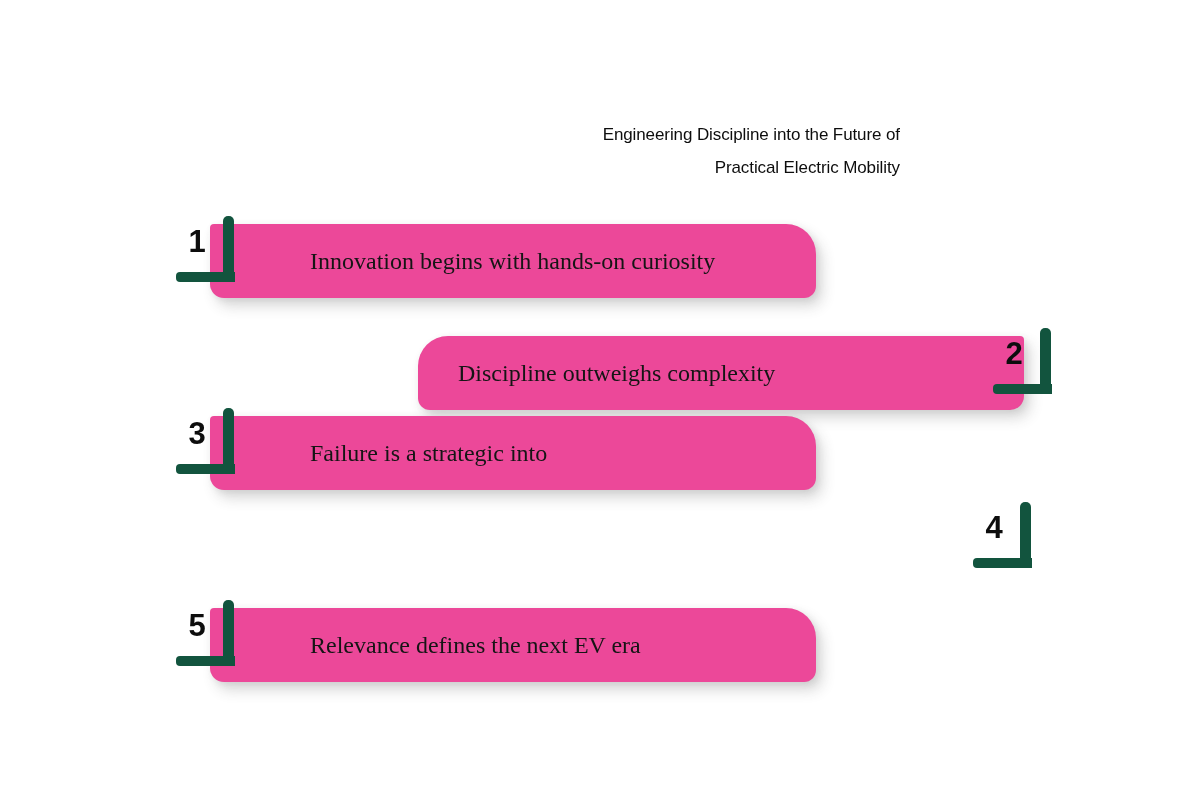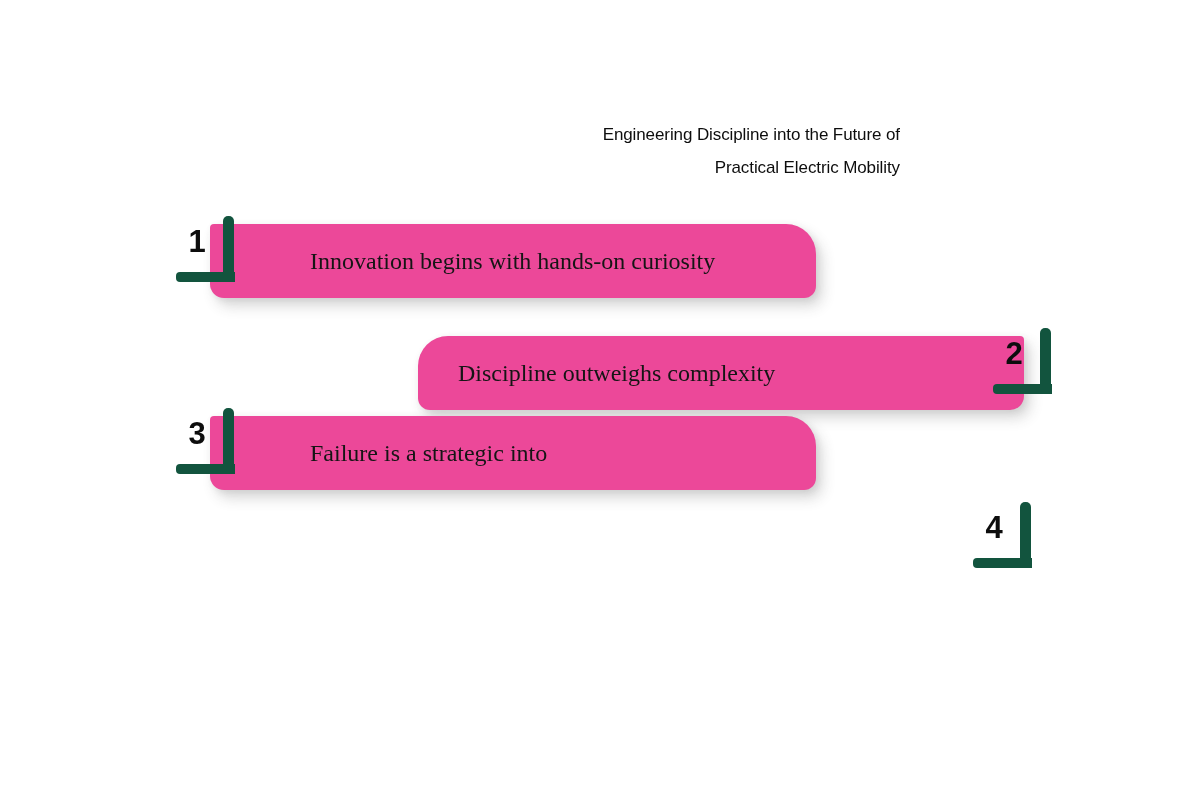--- a/index.html
+++ b/index.html
@@ -175,14 +175,24 @@
   </div>
 
   <div class="row right" id="row-4">
     <div class="marker">
       <div class="bar-v"></div>
       <div class="bar-h"></div>
       <div class="num">4</div>
     </div>
   </div>
 
+  <div class="row left" id="row-5">
+    <div class="card">
+      <div class="card-text">Relevance defines the next EV era</div>
+    </div>
+    <div class="marker">
+      <div class="bar-v"></div>
+      <div class="bar-h"></div>
+      <div class="num">5</div>
+    </div>
+  </div>
 
 </div>
 
 </body></html>

